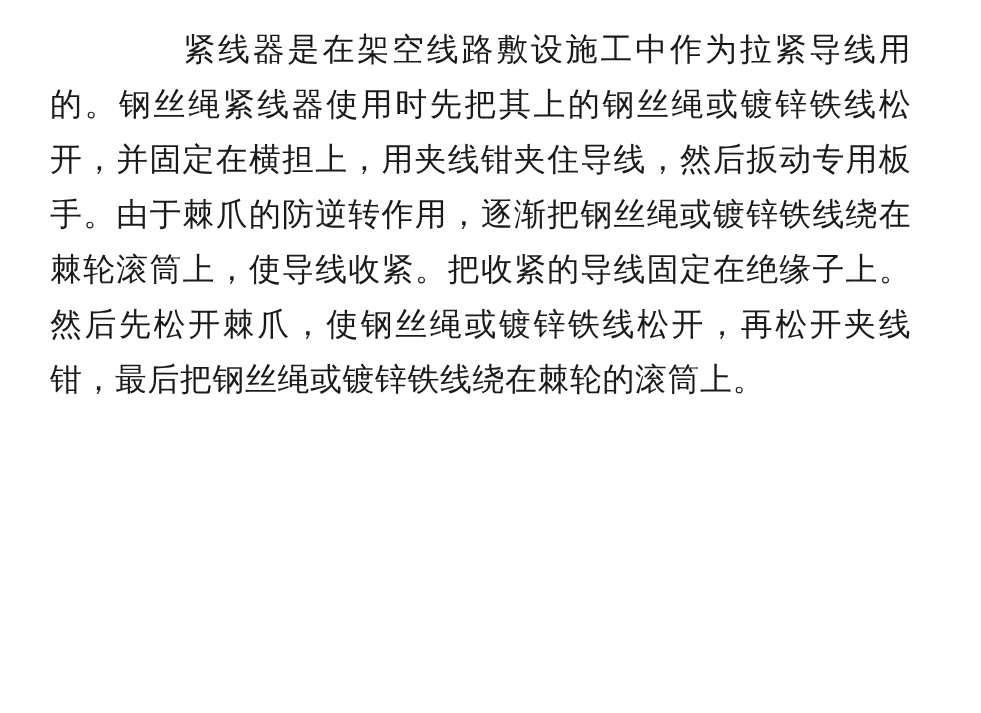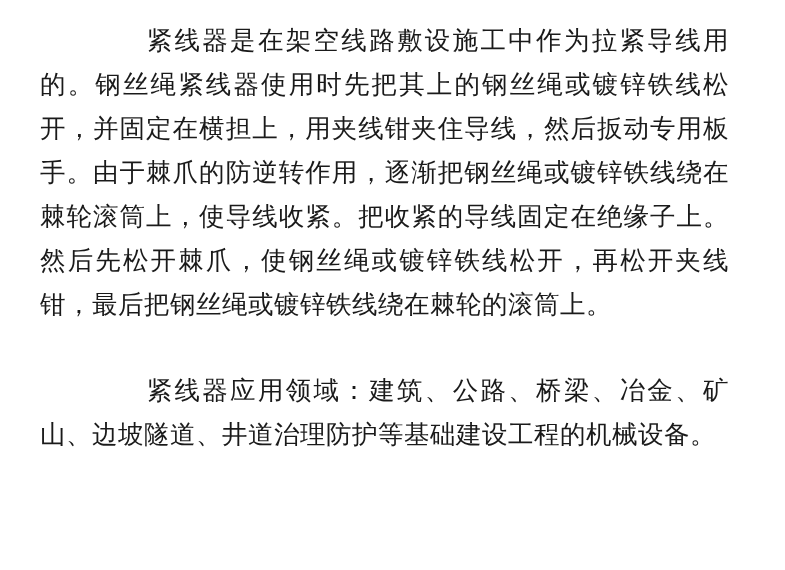--- a/index.html
+++ b/index.html
@@ -37,14 +37,13 @@
   .para-gap {
     height: 42px;
   }
 </style>
 </head>
 <body>
 
 <div class="page">
   <p class="para first">　　紧线器是在架空线路敷设施工中作为拉紧导线用的。钢丝绳紧线器使用时先把其上的钢丝绳或镀锌铁线松开，并固定在横担上，用夹线钳夹住导线，然后扳动专用板手。由于棘爪的防逆转作用，逐渐把钢丝绳或镀锌铁线绕在棘轮滚筒上，使导线收紧。把收紧的导线固定在绝缘子上。然后先松开棘爪，使钢丝绳或镀锌铁线松开，再松开夹线钳，最后把钢丝绳或镀锌铁线绕在棘轮的滚筒上。</p>
   <div class="para-gap"></div>
-  <p class="para first">　　紧线器应用领域：建筑、公路、桥梁、冶金、矿山、边坡隧道、井道治理防护等基础建设工程的机械设备。</p>
 </div>
 
 </body></html>

